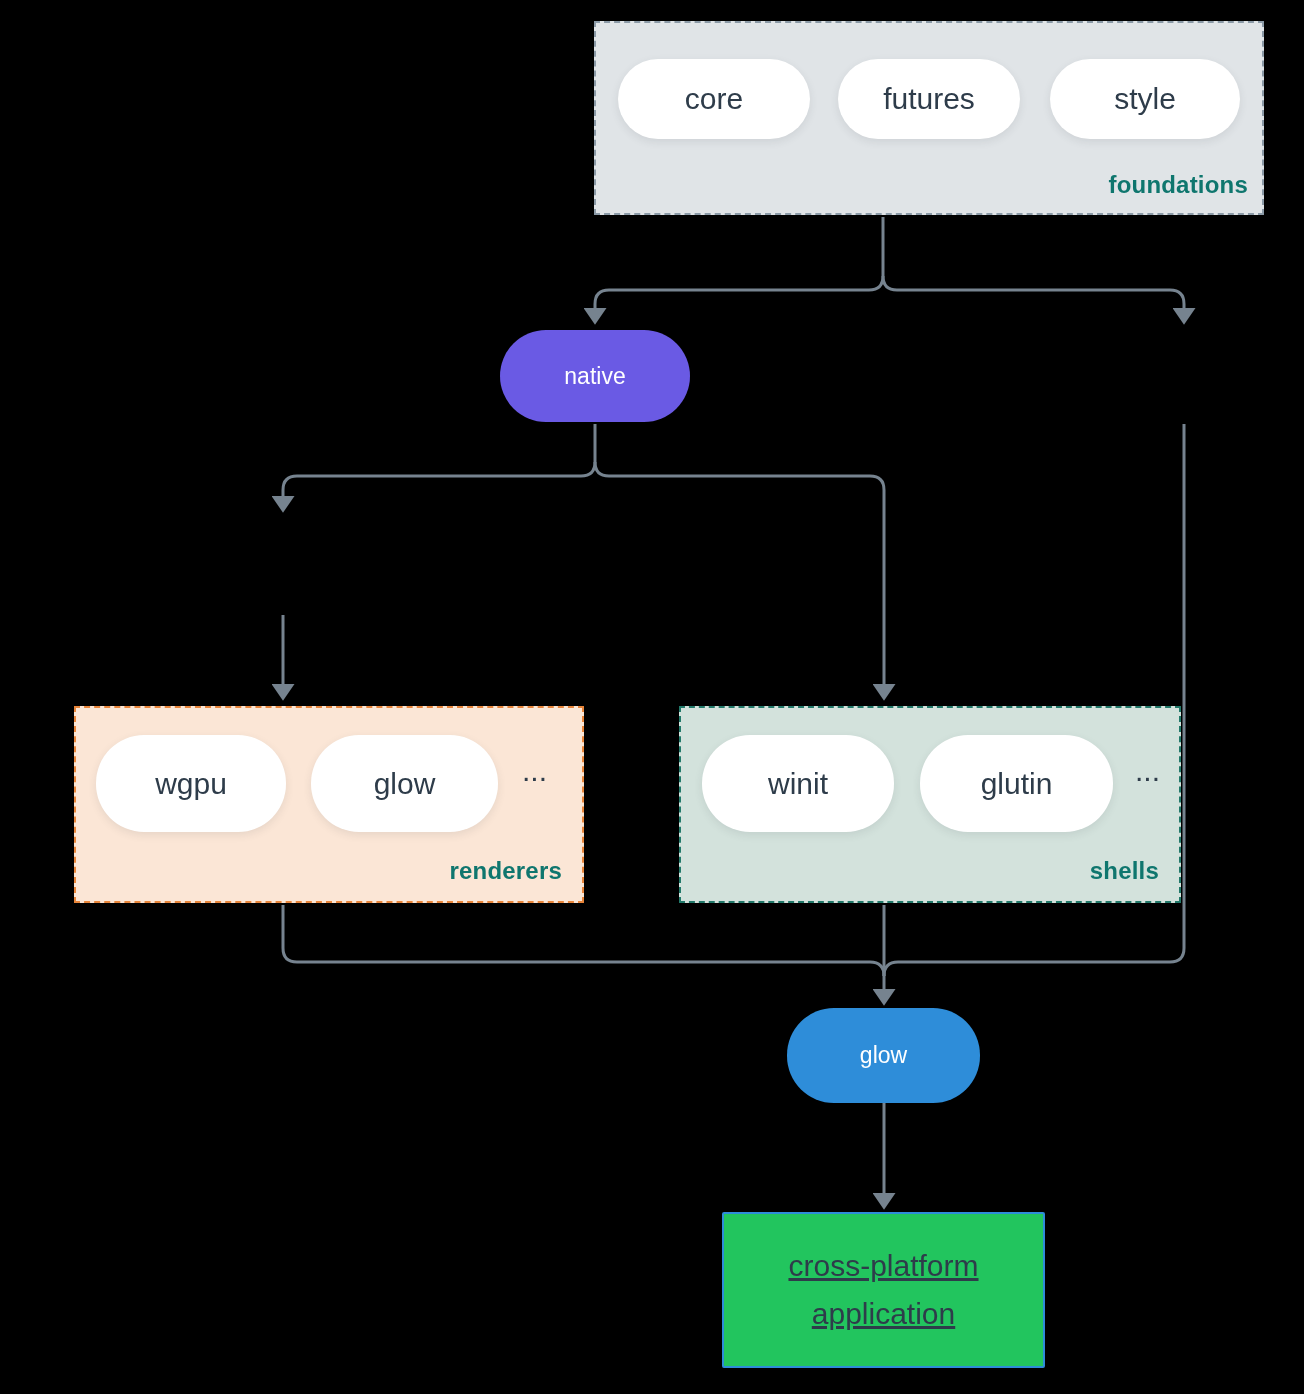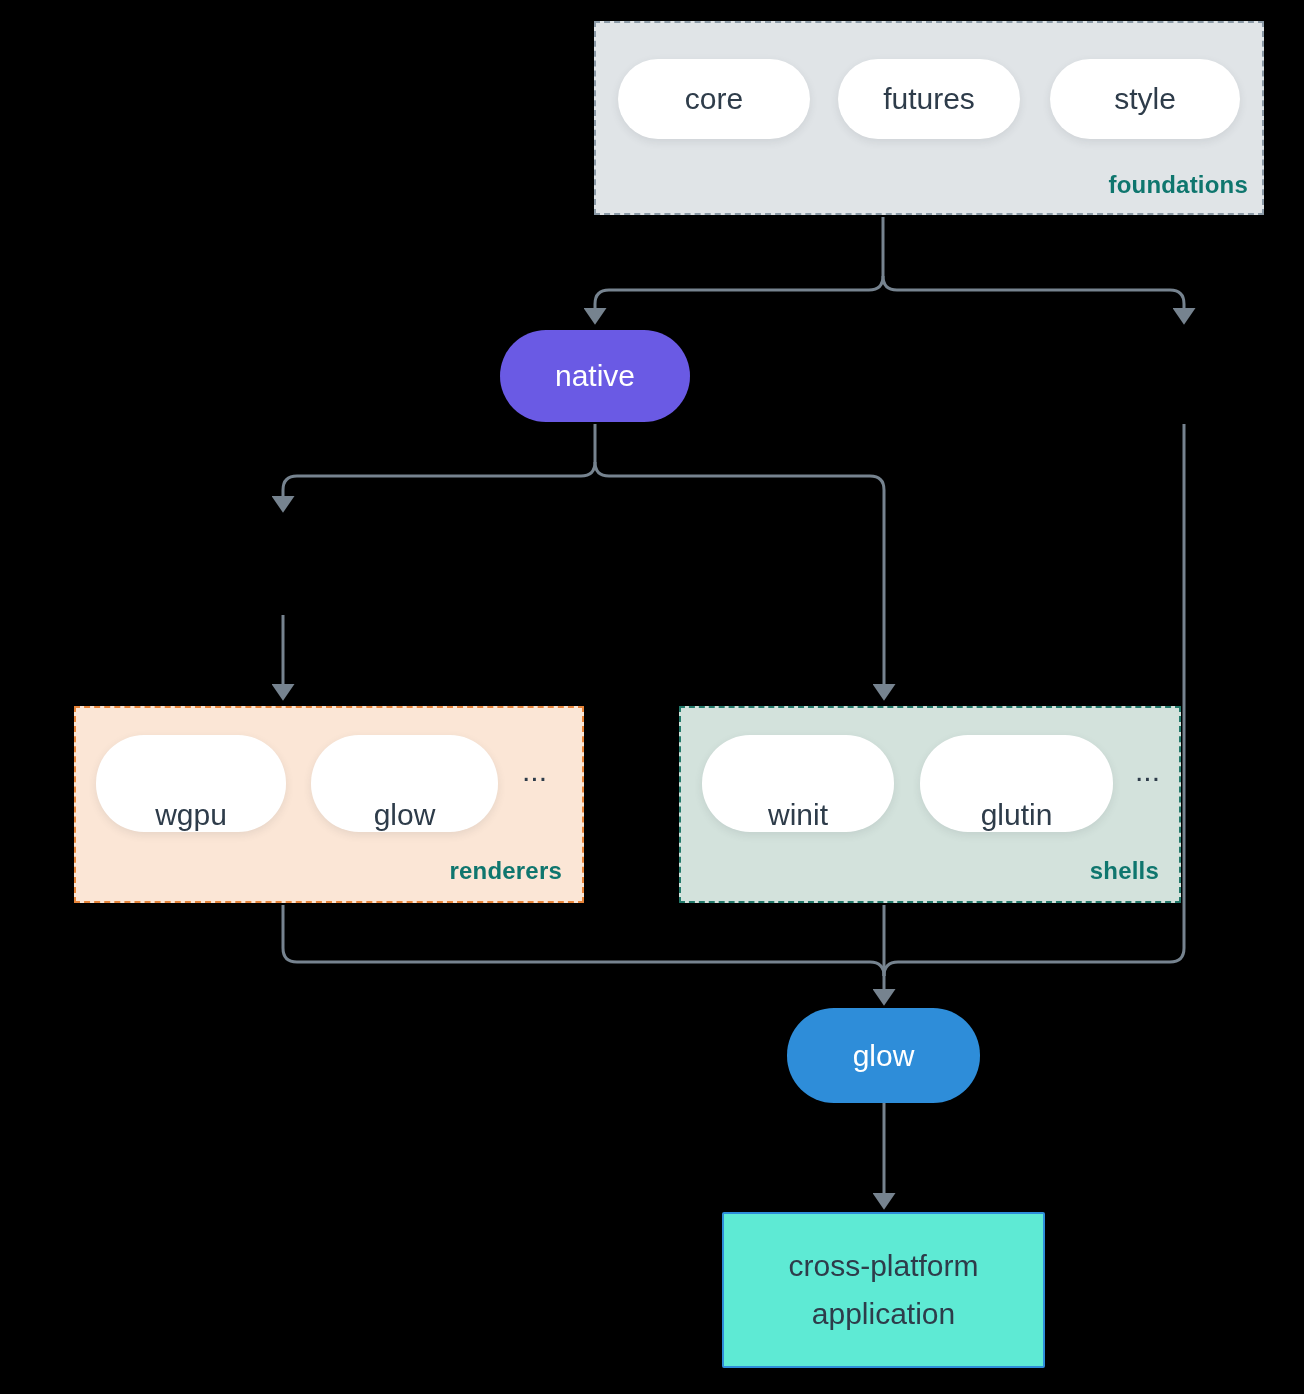--- a/index.html
+++ b/index.html
@@ -22,43 +22,44 @@
   .group-renderers .group-label,.group-shells .group-label{right:20px;bottom:16px;}
 
   
   .pill{
     position:absolute;background:#fff;border-radius:48px;
     display:flex;align-items:center;justify-content:center;
     font-size:30px;color:#2e3c4a;box-shadow:0 3px 8px rgba(45,59,69,.10);
   }
   .group-foundations .pill{top:36px;height:80px;border-radius:40px;}
   .pf1{left:22px;width:192px;} .pf2{left:242px;width:182px;} .pf3{left:454px;width:190px;}
-  .group-renderers .pill,.group-shells .pill{top:27px;height:97px;align-items:flex-end;}
+  .group-renderers .pill,.group-shells .pill{top:27px;height:97px;}
   .pr1{left:20px;width:190px;} .pr2{left:235px;width:187px;}
   .ps1{left:21px;width:192px;} .ps2{left:239px;width:193px;}
   .ellipsis{position:absolute;top:46px;font-size:30px;color:#2e3c4a;}
   .group-renderers .ellipsis{left:446px;}
   .group-shells .ellipsis{left:454px;}
 
   
   .node{
     display:flex;align-items:center;justify-content:center;
-    color:#fff;font-size:30px;border-radius:47px;
+    color:#fff;font-size:23px;border-radius:47px;
   }
   .node-native{left:500px;top:330px;width:190px;height:92px;background:#6a5ae4;border-radius:46px;}
   .node-web{left:1089px;top:330px;width:190px;height:92px;background:#6a5ae4;border-radius:46px;}
   .node-graphics{left:187px;top:518px;width:191px;height:95px;background:#e5823c;}
   .node-iced{left:787px;top:1008px;width:193px;height:95px;background:#2e8dd9;}
 
   
   .app-box{
-    left:722px;top:1212px;width:323px;height:156px;background:#5eead4;
+    left:722px;top:1212px;width:323px;height:156px;background:#22c55e;
     border:2px solid #2e8dd9;border-radius:2px;color:#2e3c4a;font-size:30px;
     display:flex;flex-direction:column;align-items:center;justify-content:center;
     line-height:48px;
+    text-decoration:underline;
   }
 </style>
 </head>
 <body>
 
 <div class="canvas">
 
   <svg class="wires" width="1304" height="1394" viewBox="0 0 1304 1394">
     <defs>
       <marker id="ah" markerUnits="userSpaceOnUse" markerWidth="17" markerHeight="23" viewBox="0 0 16 22" refX="0" refY="11" orient="auto">

